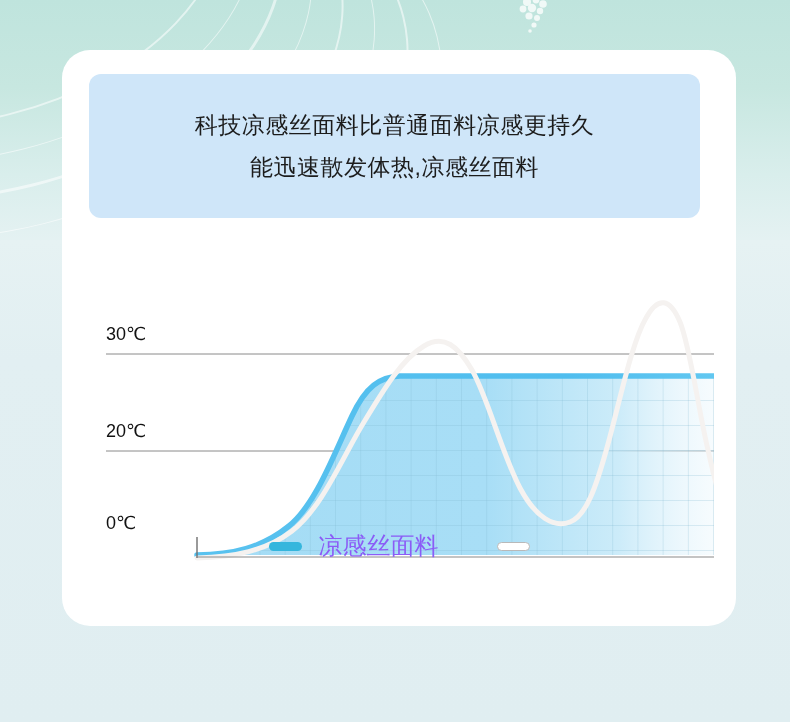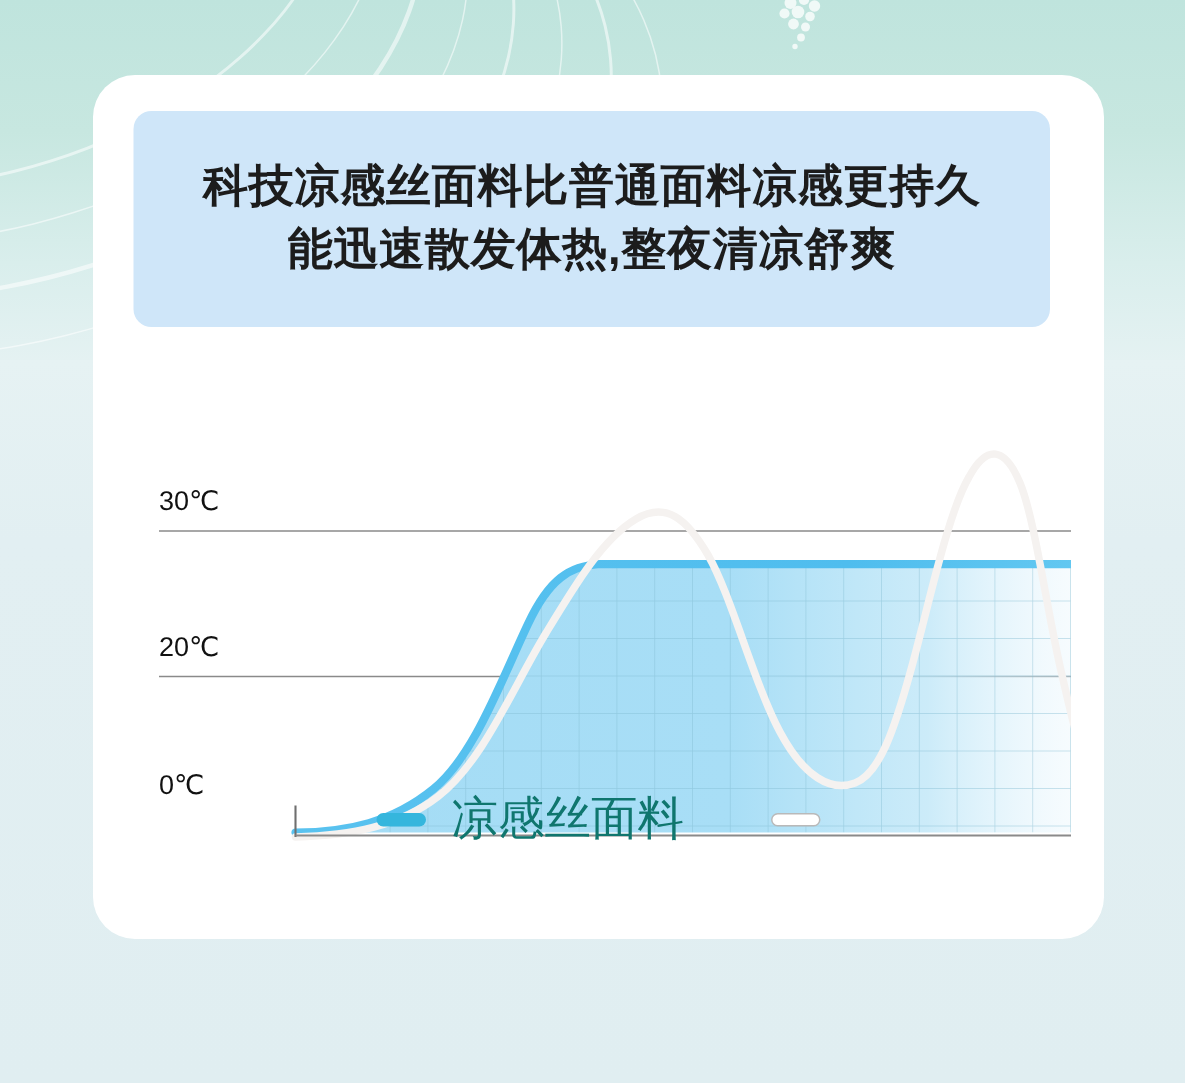--- a/index.html
+++ b/index.html
@@ -63,25 +63,25 @@
     left:27px; top:24px;
     width:611px; height:144px;
     background:#cfe6f9;
     border-radius:12px;
     display:flex; flex-direction:column;
     align-items:center; justify-content:center;
     gap:4px;
   }
   #headline .line {
     color:#1c1c1c;
-    font-size:30px;
+    font-size:23px;
     line-height:38px;
     letter-spacing:.5px;
     white-space:nowrap;
-    font-weight:700;
+    font-weight:400;
   }
 
   
   #chart-wrap {
     position:absolute;
     left:22px; top:176px;
     width:630px; height:350px;
   }
   #chart-svg { display:block; }
 
@@ -98,22 +98,22 @@
     width:674px; height:48px;
     display:flex;
     align-items:center;
     justify-content:center;
     gap:58px;
   }
   .legend-item {
     display:flex; align-items:center; gap:17px;
   }
   .legend-item .lbl {
-    font-size:31px;
-    color:#0f766e;
+    font-size:24px;
+    color:#8b5cf6;
     white-space:nowrap;
   }
   .swatch-solid {
     width:33px; height:9px;
     background:#35b6dd;
     border-radius:5px;
   }
   .swatch-hollow {
     width:33px; height:9px;
     background:#ffffff;
@@ -151,21 +151,21 @@
       </g>
     </svg>
   </div>
 
   <div class="bg-bottom"></div>
 
   <div id="card">
 
     <div id="headline">
       <div class="line">科技凉感丝面料比普通面料凉感更持久</div>
-      <div class="line">能迅速散发体热,整夜清凉舒爽</div>
+      <div class="line">能迅速散发体热,凉感丝面料</div>
     </div>
 
     <div id="chart-wrap">
       <svg id="chart-svg" width="630" height="350" viewBox="0 0 630 350">
         <defs>
           <linearGradient id="fillGrad" x1="0" y1="0" x2="1" y2="0">
             <stop offset="0%" stop-color="#a4dcf5" stop-opacity="1"></stop>
             <stop offset="55%" stop-color="#a8def6" stop-opacity="1"></stop>
             <stop offset="80%" stop-color="#c3e8f8" stop-opacity="0.85"></stop>
             <stop offset="100%" stop-color="#eef8fd" stop-opacity="0.35"></stop>

